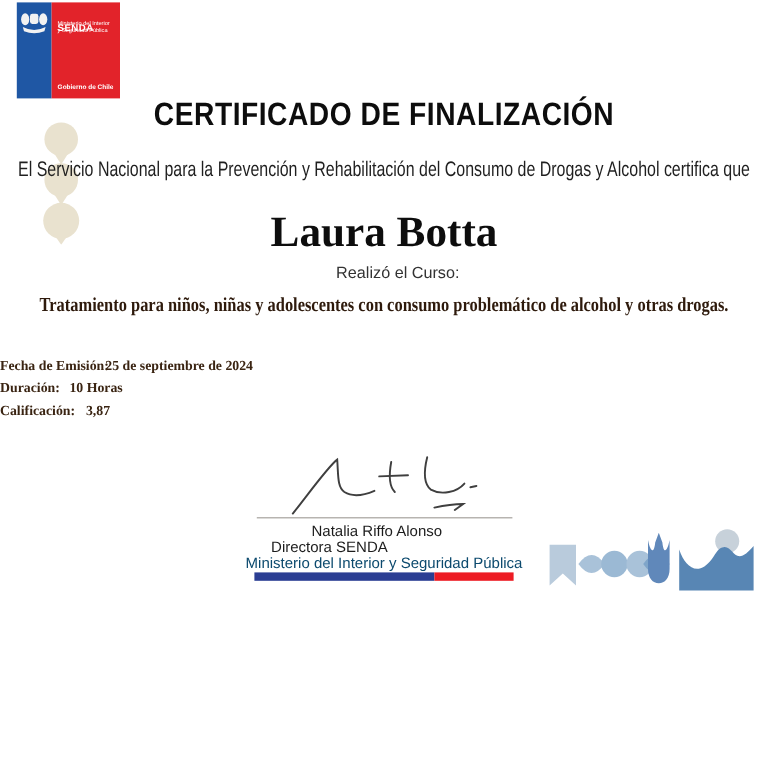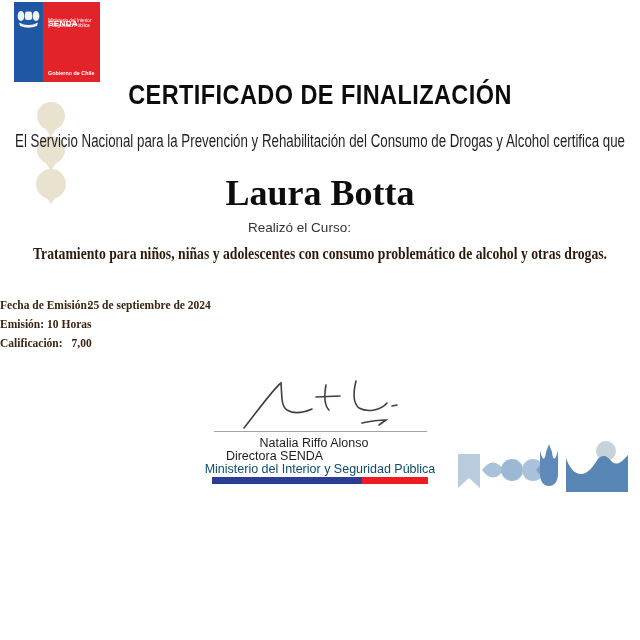--- a/index.html
+++ b/index.html
@@ -27,35 +27,35 @@
     position:absolute;top:131px;left:50%;white-space:nowrap;
     transform:translateX(-50%) scaleX(.76);
     font-size:17.5px;color:#1f1f1f;
   }
   .recipient{
     position:absolute;top:172px;left:0;width:640px;text-align:center;
     font-family:"Liberation Serif",serif;font-weight:bold;font-size:36px;color:#0d0d0d;
   }
   .completion{
     position:absolute;top:220px;left:0;width:599px;text-align:center;
-    font-size:13.5px;color:#333333;
+    font-size:13.5px;color:#333333;padding-left:32px;
   }
   .course{
     position:absolute;top:244px;left:50%;white-space:nowrap;
     transform:translateX(-50%) scaleX(.83);
     font-family:"Liberation Serif",serif;font-weight:bold;font-size:16.5px;color:#2e1a0c;
   }
   
   .details{
     position:absolute;top:296px;left:0;width:640px;text-align:left;
     font-family:"Liberation Serif",serif;font-weight:bold;font-size:11.5px;color:#3a2412;
   }
   .detail-row{height:19px;line-height:19px;}
   .detail-row:nth-child(1) .d-value{margin-left:-3px;}
-  .detail-row:nth-child(2) .d-value{margin-left:3px;}
+  .detail-row:nth-child(2) .d-value{margin-left:8px;}
   .detail-row:nth-child(3) .d-value{margin-left:9px;}
   
   .signature{position:absolute;left:238px;top:376px;}
   .sig-line{position:absolute;left:214px;top:431px;width:213px;height:1px;background:#a6a29d;}
   .sig-name{position:absolute;top:436px;left:0;width:628px;text-align:center;font-size:12.5px;color:#1c1c1c;}
   .sig-title{position:absolute;top:449px;left:0;width:549px;text-align:center;font-size:12.5px;color:#1c1c1c;}
   .sig-org{position:absolute;top:462px;left:0;width:640px;text-align:center;font-size:12.5px;color:#0c4a6e;}
   .flag-bar{position:absolute;left:212px;top:477px;width:216px;height:7px;display:flex;}
   .bar-blue{width:150px;height:100%;background:#2b3e93;}
   .bar-red{flex:1;height:100%;background:#ed1c24;}
@@ -101,24 +101,24 @@
   <div class="statement">El Servicio Nacional para la Prevención y Rehabilitación del Consumo de Drogas y Alcohol certifica que</div>
   <div class="recipient">Laura Botta</div>
   <div class="completion">Realizó el Curso:</div>
   <div class="course">Tratamiento para niños, niñas y adolescentes con consumo problemático de alcohol y otras drogas.</div>
 
   <div class="details">
     <div class="detail-row">
       <span class="d-label">Fecha de Emisión:</span><span class="d-value">25 de septiembre de 2024</span>
     </div>
     <div class="detail-row">
-      <span class="d-label">Emisión:</span><span class="d-value">10 Horas</span>
+      <span class="d-label">Duración:</span><span class="d-value">10 Horas</span>
     </div>
     <div class="detail-row">
-      <span class="d-label">Calificación:</span><span class="d-value">7,00</span>
+      <span class="d-label">Calificación:</span><span class="d-value">3,87</span>
     </div>
   </div>
 
   <svg class="signature" width="170" height="58" viewBox="0 0 170 58">
     <g fill="none" stroke="#3f3f3f" stroke-width="1.6" stroke-linecap="round">
       <path d="M6,52 C18,37 36,12 43,7 C44,20 43,30 49,34 C57,39 67,36 74,33"></path>
       <path d="M88,9 C86,20 86,29 91,34"></path>
       <path d="M78,21 L102,20"></path>
       <path d="M118,5 C115,17 115,27 121,32 C130,37 143,34 149,27"></path>
       <path d="M154,30 l5,-1"></path>

